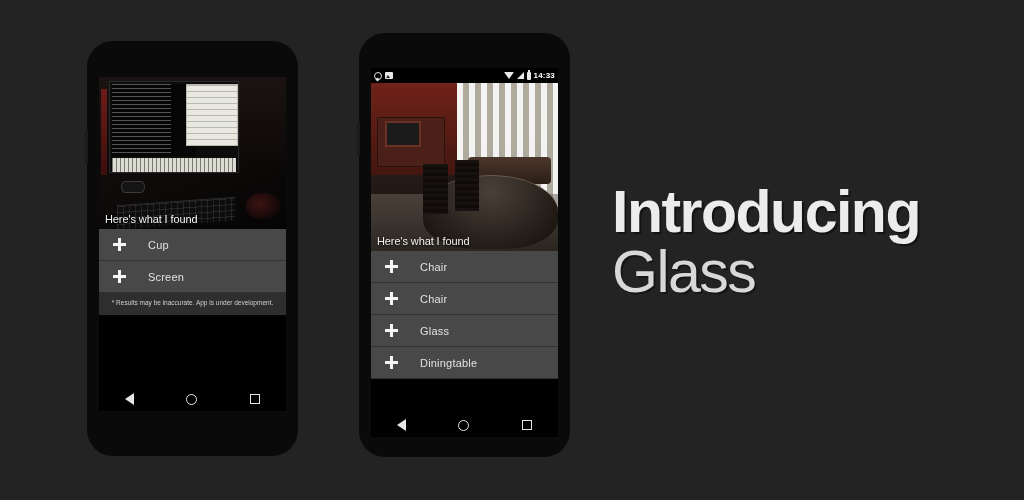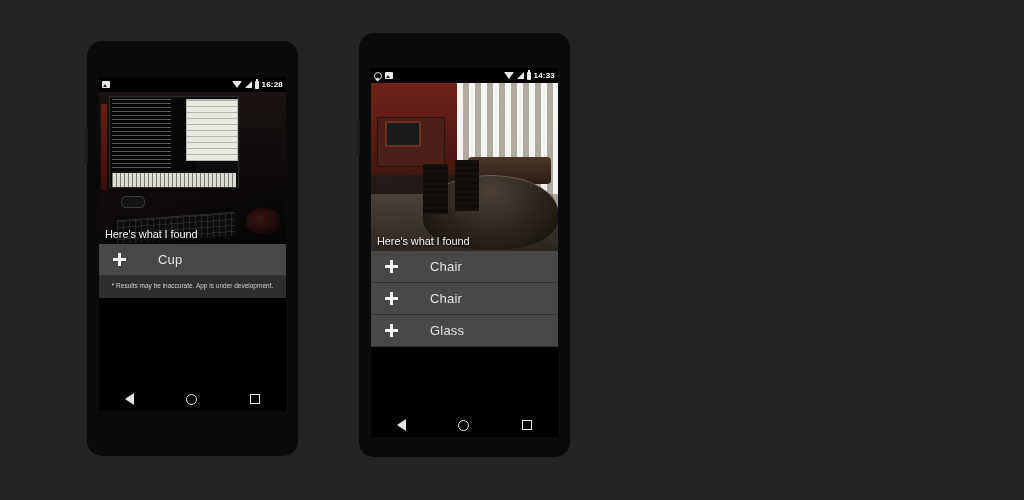--- a/index.html
+++ b/index.html
@@ -8,21 +8,21 @@
     background: #232323;
     font-family: "Liberation Sans", sans-serif;
     overflow: hidden;
   }
   .stage { position: relative; width: 1024px; height: 500px; background: #232323; }
 
   
   .phone {
     position: absolute;
     background: #0a0a0a;
-    border-radius: 15px;
+    border-radius: 26px;
     padding-left: 48px;
   }
   .phone.p1 { left: 87px;  top: 41px;  width: 211px; height: 415px; }
   .phone.p2 { left: 359px; top: 33px;  width: 211px; height: 424px; }
 
   .side-btn {
     position: absolute; left: -2px; top: 88px;
     width: 3px; height: 34px;
     background: #1b1b1b; border-radius: 2px;
   }
@@ -161,21 +161,21 @@
   }
   .plus {
     width: 13px; height: 13px; position: relative; flex: 0 0 auto;
   }
   .plus:before, .plus:after {
     content:''; position:absolute; background:#f5f5f5;
   }
   .plus:before { left:0; top:5px; width:13px; height:3px; }
   .plus:after  { top:0; left:5px; height:13px; width:3px; }
   .row-label {
-    margin-left: 32px; font-size: 13px; color:#e2e2e2; letter-spacing:.2px;
+    margin-left: 22px; font-size: 11px; color:#e2e2e2; letter-spacing:.2px;
   }
   .disclaimer {
     background:#2e2e2e; color:#cfcfcf;
     font-size: 6.5px; line-height: 1.55; text-align:center;
     padding: 5px 12px 7px;
   }
 
   
   .navbar {
     position:absolute; left:12px; right:12px;
@@ -208,31 +208,20 @@
 </head>
 <body>
 
 <div class="stage">
 
   <div class="phone p1">
     <div class="side-btn"></div>
 
     <div class="screen">
 
-      <div class="statusbar">
-        <div class="sb-left">
-          <span class="ic ic-img"></span>
-        </div>
-        <div class="sb-right">
-          <span class="ic ic-wifi"></span>
-          <span class="ic ic-signal"></span>
-          <span class="ic ic-batt"></span>
-          <span class="sb-time">16:28</span>
-        </div>
-      </div>
 
       <div class="photo">
         <div class="desk">
           <div class="wall"></div>
           <div class="redstrip"></div>
           <div class="monitor">
             <div class="term"></div>
             <div class="win"></div>
             <div class="term2"></div>
           </div>
@@ -241,20 +230,24 @@
           <div class="mouse"></div>
         </div>
         <div class="photo-caption">Here's what I found</div>
       </div>
 
       <div class="results">
         <div class="result-row">
           <span class="plus"></span>
           <span class="row-label">Cup</span>
         </div>
+        <div class="result-row">
+          <span class="plus"></span>
+          <span class="row-label">Screen</span>
+        </div>
         <div class="disclaimer">* Results may be inaccurate. App is under development.</div>
       </div>
 
     </div>
 
     <div class="navbar">
       <span class="nav-back"></span>
       <span class="nav-home"></span>
       <span class="nav-recent"></span>
     </div>
@@ -299,25 +292,33 @@
           <span class="row-label">Chair</span>
         </div>
         <div class="result-row">
           <span class="plus"></span>
           <span class="row-label">Chair</span>
         </div>
         <div class="result-row">
           <span class="plus"></span>
           <span class="row-label">Glass</span>
         </div>
+        <div class="result-row">
+          <span class="plus"></span>
+          <span class="row-label">Diningtable</span>
+        </div>
       </div>
 
     </div>
 
     <div class="navbar">
       <span class="nav-back"></span>
       <span class="nav-home"></span>
       <span class="nav-recent"></span>
     </div>
   </div>
 
+  <div class="headline">
+    <div class="hl-1">Introducing</div>
+    <div class="hl-2">Glass</div>
+  </div>
 
 </div>
 
 </body></html>

